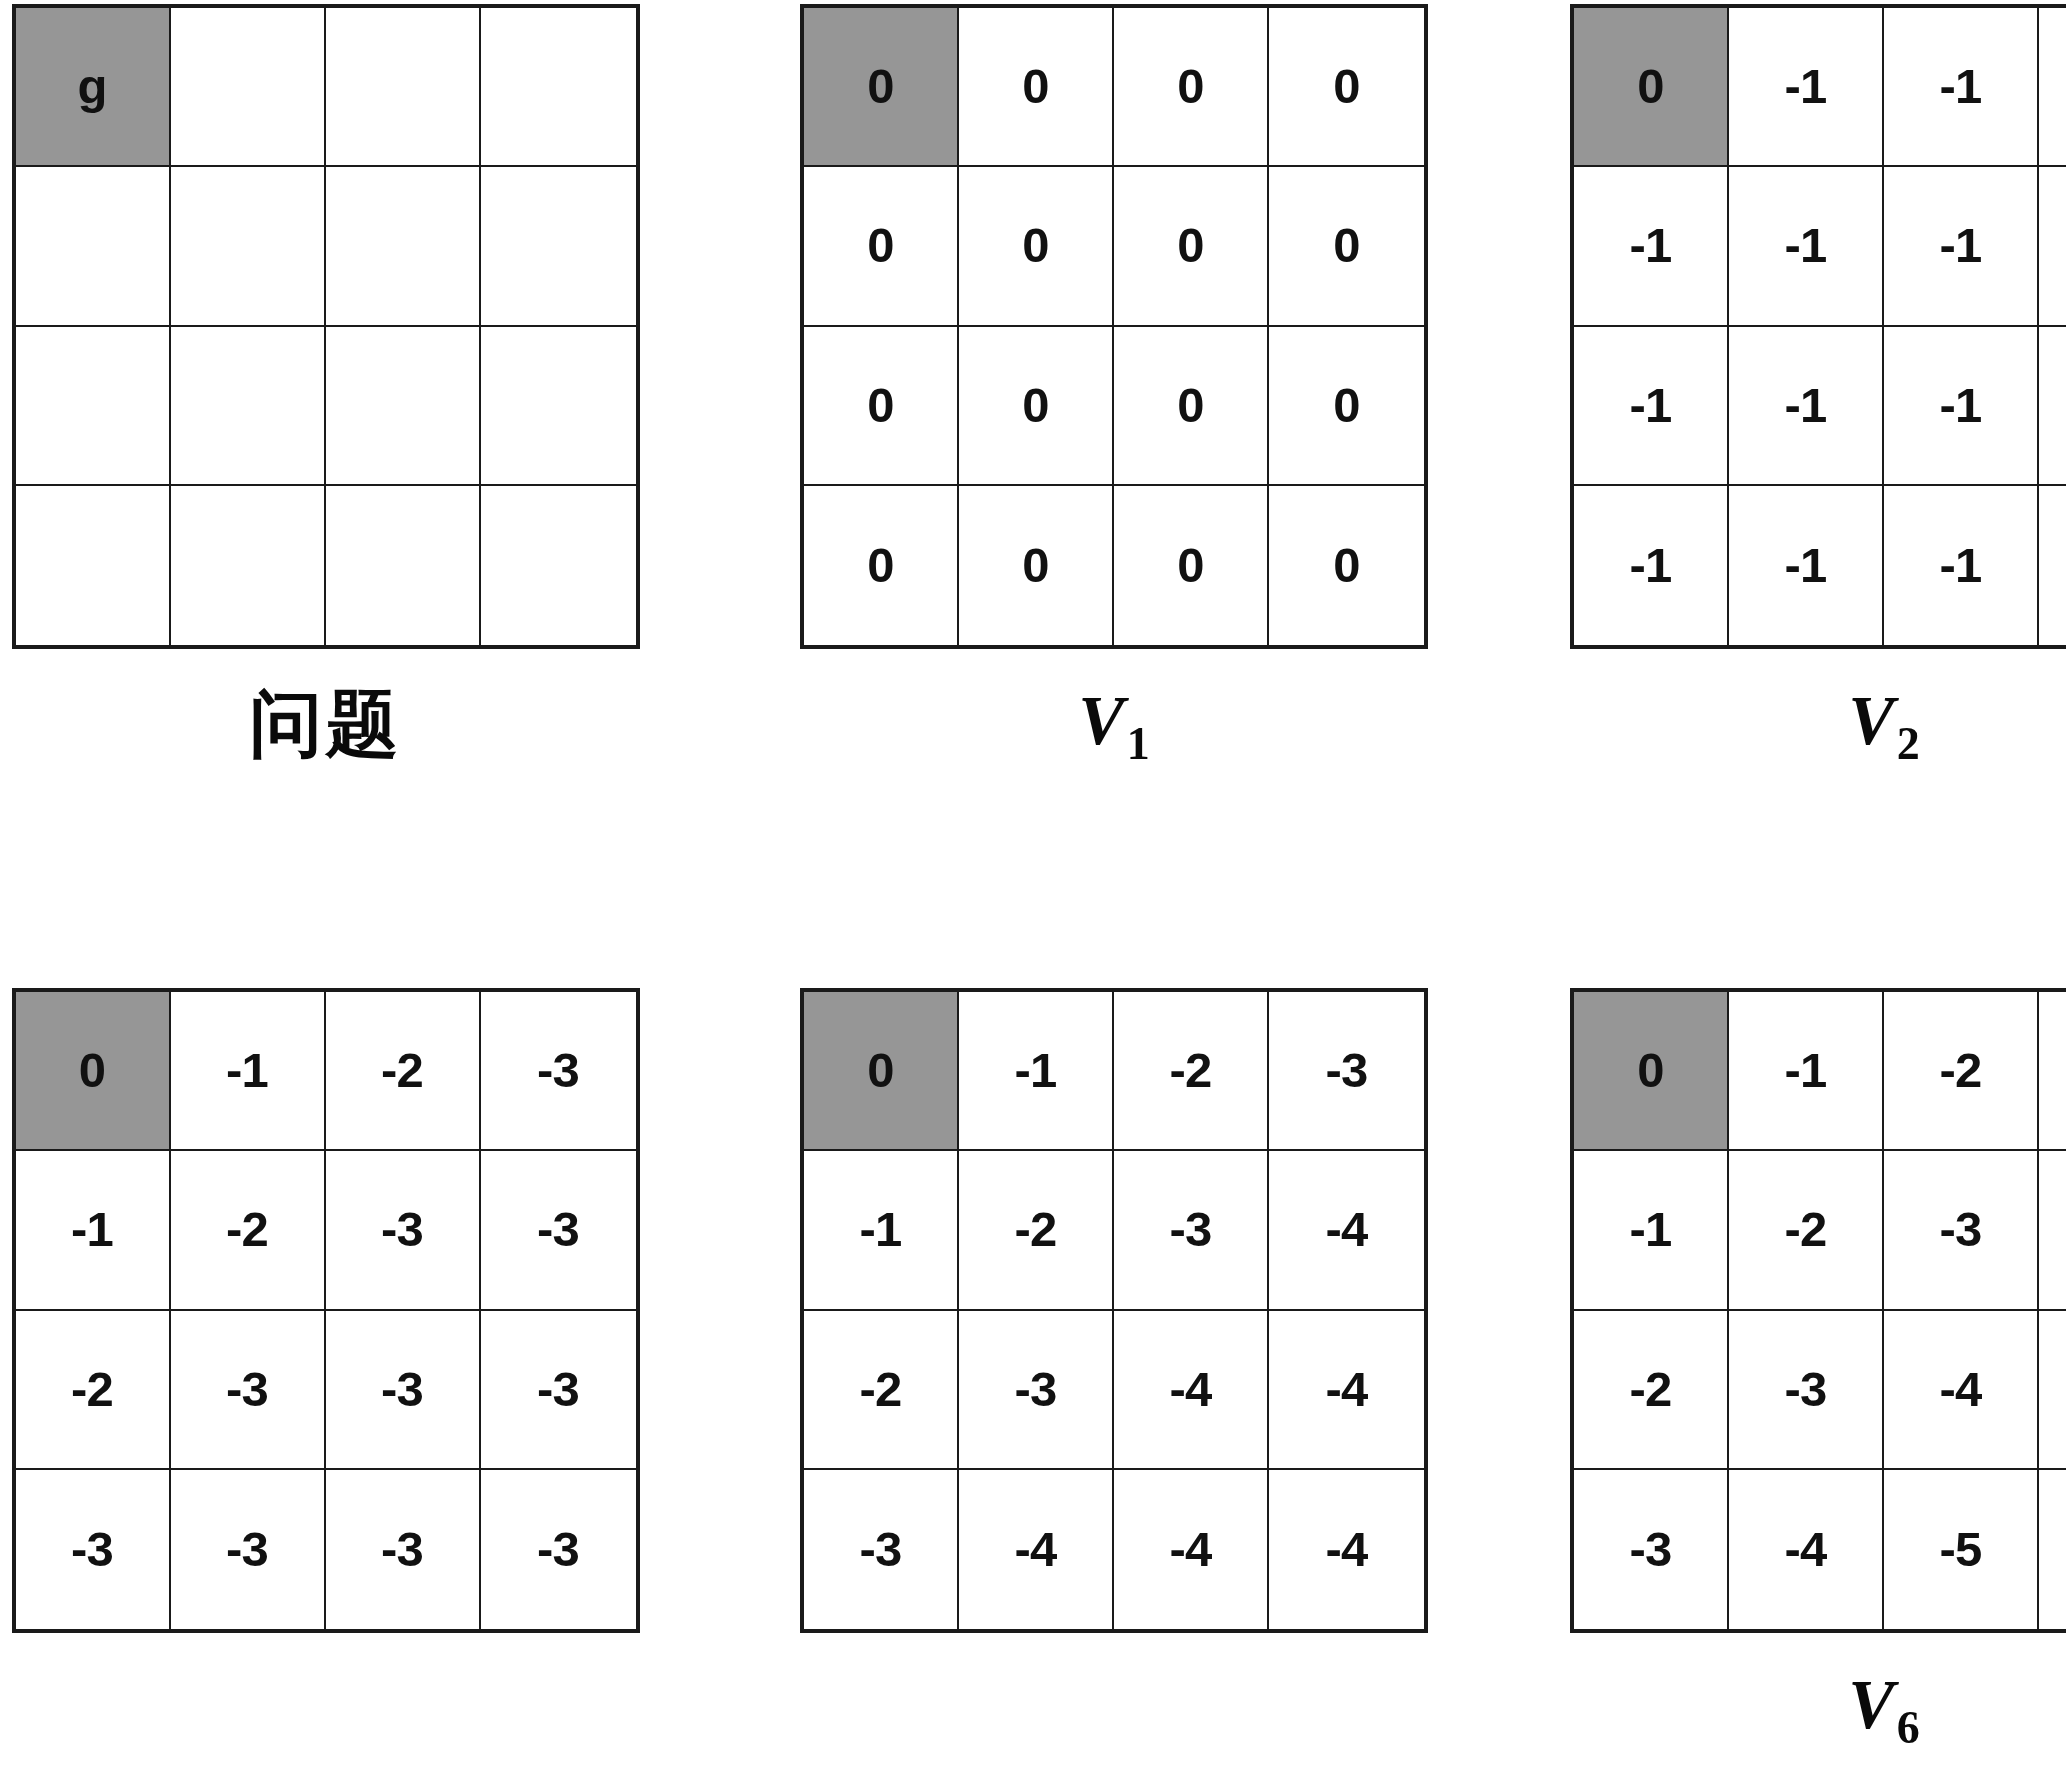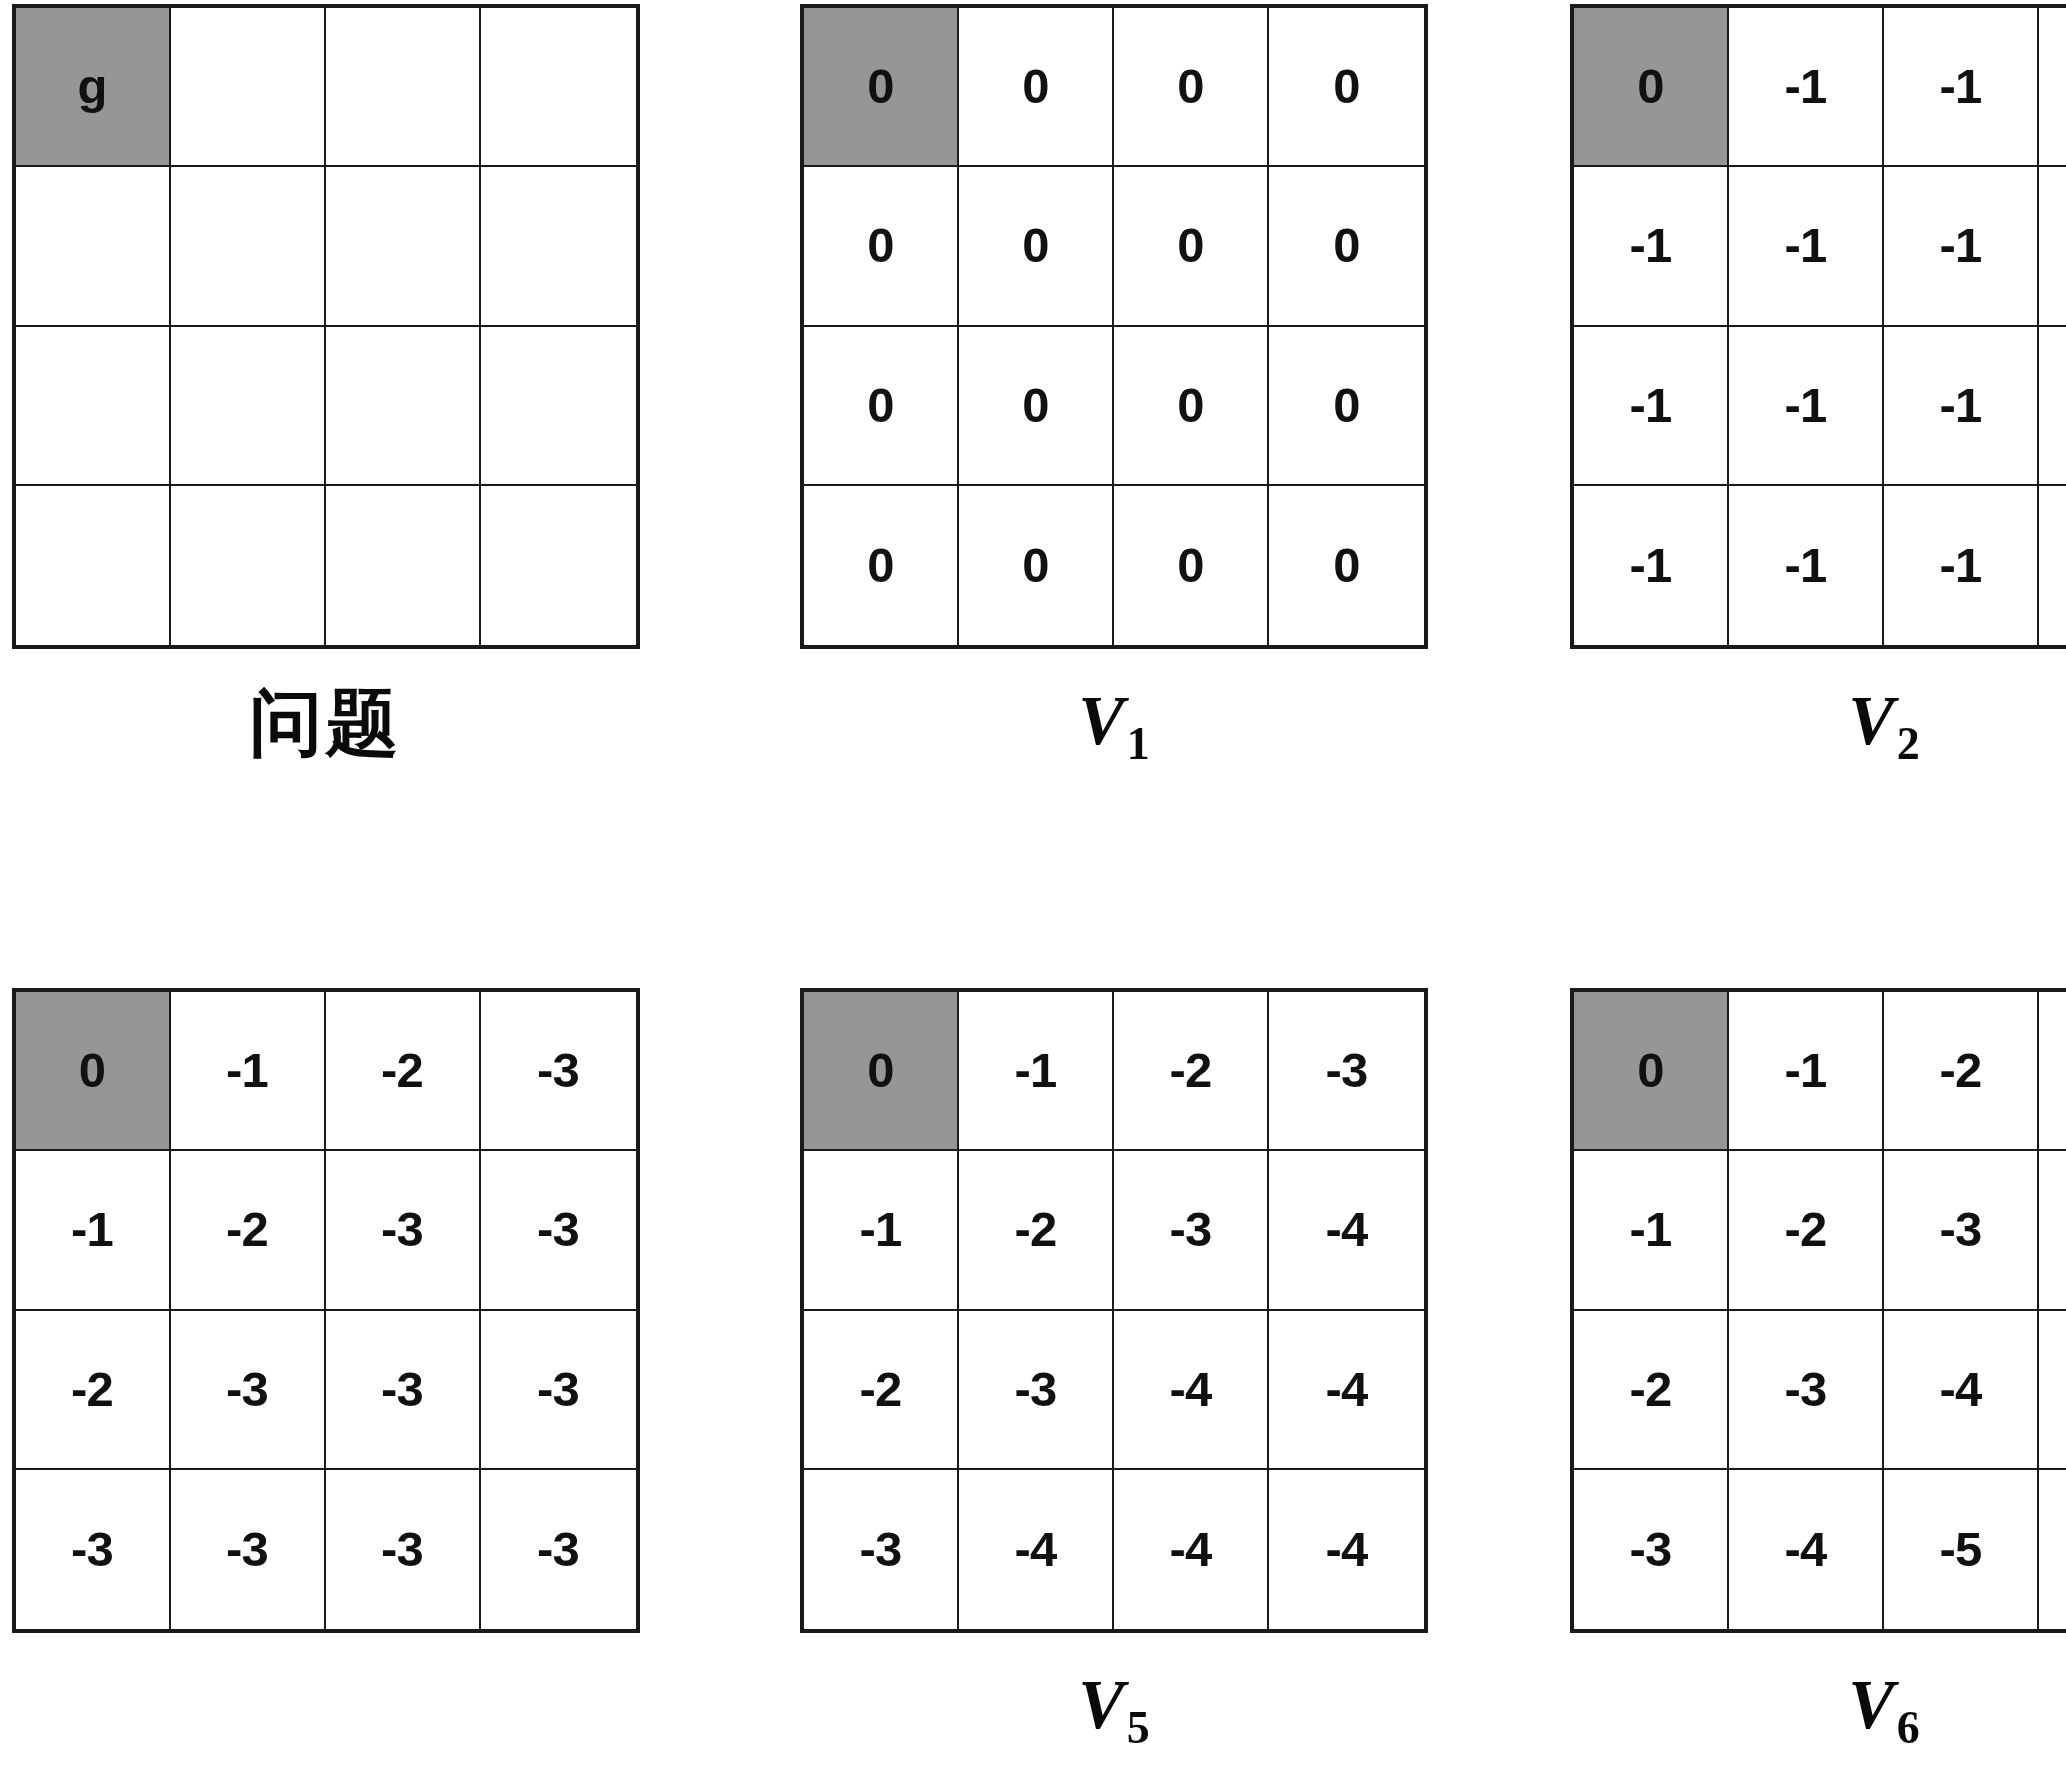--- a/index.html
+++ b/index.html
@@ -85,21 +85,21 @@
   }
 
   .caption .v-sub {
     font-style: normal;
     font-size: 46px;
     vertical-align: sub;
     margin-left: 2.5px;
   }
 
   .caption.cjk {
-    font-family: Liberation Serif, serif;
+    font-family: Liberation Sans, sans-serif;
     font-size: 73px;
     font-style: normal;
     letter-spacing: 3.3px;
   }
 </style>
 </head>
 <body>
 
 <div id="board">
     <div class="panel row1 col1">
@@ -197,21 +197,20 @@
         <div class="cell r2 c4">-4</div>
         <div class="cell r3 c1">-2</div>
         <div class="cell r3 c2">-3</div>
         <div class="cell r3 c3">-4</div>
         <div class="cell r3 c4">-4</div>
         <div class="cell r4 c1">-3</div>
         <div class="cell r4 c2">-4</div>
         <div class="cell r4 c3">-4</div>
         <div class="cell r4 c4">-4</div>
       </div>
-      <div class="caption"><span class="v-letter">V</span><span class="v-sub">5</span></div>
     </div>
     <div class="panel row2 col3">
       <div class="grid">
         <div class="cell r1 c1 terminal">0</div>
         <div class="cell r1 c2">-1</div>
         <div class="cell r1 c3">-2</div>
         <div class="cell r1 c4">-3</div>
         <div class="cell r2 c1">-1</div>
         <div class="cell r2 c2">-2</div>
         <div class="cell r2 c3">-3</div>

